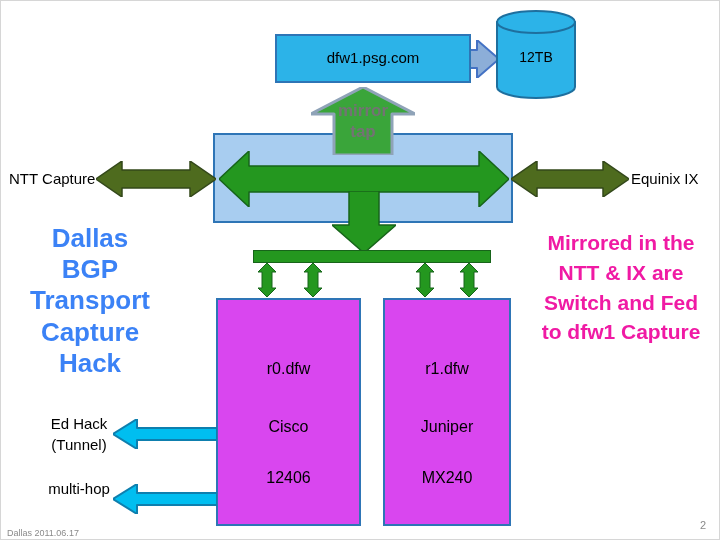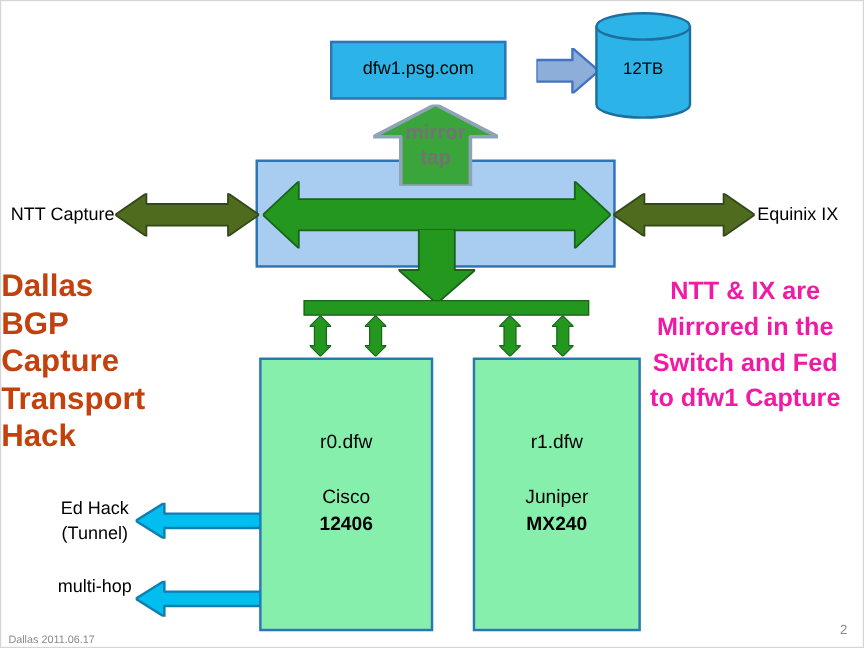--- a/index.html
+++ b/index.html
@@ -2,21 +2,21 @@
 <html><head>
 <meta charset="utf-8">
 <style>
   * { margin:0; padding:0; box-sizing:border-box; }
   html,body { background:#ffffff; }
   body { font-family:"Liberation Sans", sans-serif; color:#000; }
   .canvas { position:relative; width:720px; height:540px; background:#ffffff; overflow:hidden; border:1px solid #d6d6d6; }
   .abs { position:absolute; }
   svg { display:block; }
 
-  .server-box { left:274px; top:33px; width:147px; height:49px; background:#2cb3e8; border:2px solid #2e75b6;
+  .server-box { left:274px; top:33px; width:196px; height:49px; background:#2cb3e8; border:2px solid #2e75b6;
                 display:flex; flex-direction:column; align-items:center; justify-content:center;
                 font-size:15px; line-height:1.5; z-index:5; }
 
   .storage-arrow { left:446px; top:39px; z-index:3; }
   .cylinder { left:494px; top:8px; z-index:3; }
   .cylinder-label { left:494px; top:48px; width:82px; text-align:center; font-size:14px; z-index:4; }
 
   .mirror-arrow { left:310px; top:86px; z-index:4; }
   .mirror-label { left:310px; top:99px; width:104px; text-align:center; font-size:17px; font-weight:bold;
                   color:#737373; line-height:1.25; z-index:5; }
@@ -28,29 +28,29 @@
   .link-arrow { top:262px; z-index:2; }
   .la1 { left:257px; } .la2 { left:303px; } .la3 { left:415px; } .la4 { left:459px; }
 
   .side-arrow { top:160px; z-index:2; }
   .ntt-arrow { left:95px; }
   .ix-arrow { left:510px; }
   .side-label { top:169px; font-size:15px; z-index:2; white-space:nowrap; }
   .ntt-label { left:8px; }
   .ix-label { left:630px; }
 
-  .router-box { top:297px; height:228px; background:#86efac; border:2px solid #2e75b6;
+  .router-box { top:297px; height:228px; background:#d946ef; border:2px solid #2e75b6;
                 display:flex; flex-direction:column; align-items:center; padding-top:60px;
-                font-size:16px; z-index:1; }
+                font-size:16px; z-index:1;gap:12px; }
   .r0 { left:215px; width:145px; }
-  .r1 { left:393px; width:140px; }
+  .r1 { left:382px; width:128px; }
   .router-vendor { margin-top:28px; }
-  .router-model { margin-top:5px;font-weight:bold; }
+  .router-model { margin-top:21px; }
 
-  .left-note  { left:0px;  top:222px; width:178px; text-align:left; color:#c2410c; font-weight:bold;
+  .left-note  { left:0px;  top:222px; width:178px; text-align:center; color:#3b82f6; font-weight:bold;
                 font-size:26px; line-height:1.2; z-index:2; }
   .right-note { left:520px; top:227px; width:200px; text-align:center; color:#f01aa4; font-weight:bold;
                 font-size:21px; line-height:1.42; z-index:2; }
 
   .tunnel-label { width:108px; text-align:center; font-size:15px; line-height:1.4; z-index:2; }
   .edkern-label  { left:24px; top:412px; }
   .seattle-label { left:24px; top:477px; }
   .tunnel-arrow { z-index:2; }
   .edkern-arrow  { left:112px; top:418px; }
   .seattle-arrow { left:112px; top:483px; }
@@ -123,27 +123,27 @@
   </div>
   <div class="abs router-box r1">
     <div class="router-name">r1.dfw</div>
     <div class="router-vendor">Juniper</div>
     <div class="router-model">MX240</div>
   </div>
 
   <div class="abs left-note">
     <div>Dallas</div>
     <div>BGP</div>
+    <div>Transport</div>
     <div>Capture</div>
-    <div>Transport</div>
     <div>Hack</div>
   </div>
   <div class="abs right-note">
+    <div>Mirrored in the</div>
     <div>NTT &amp; IX are</div>
-    <div>Mirrored in the</div>
     <div>Switch and Fed</div>
     <div>to dfw1 Capture</div>
   </div>
 
   <div class="abs tunnel-label edkern-label">
     <div>Ed Hack</div>
     <div>(Tunnel)</div>
   </div>
   <svg class="abs tunnel-arrow edkern-arrow" width="104" height="30">
     <polygon points="0,15 24,0 24,9 104,9 104,21 24,21 24,30" fill="#00bef0" stroke="#0e7fae" stroke-width="2" stroke-linejoin="round"></polygon>

